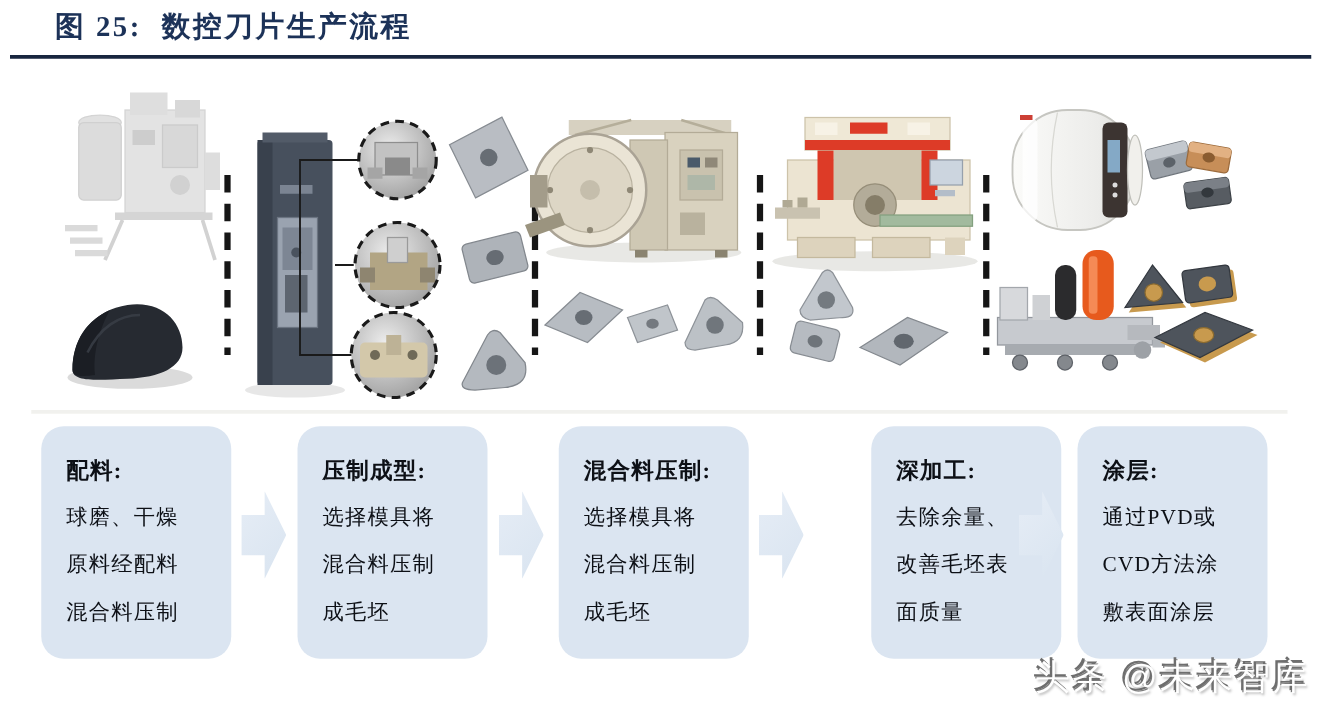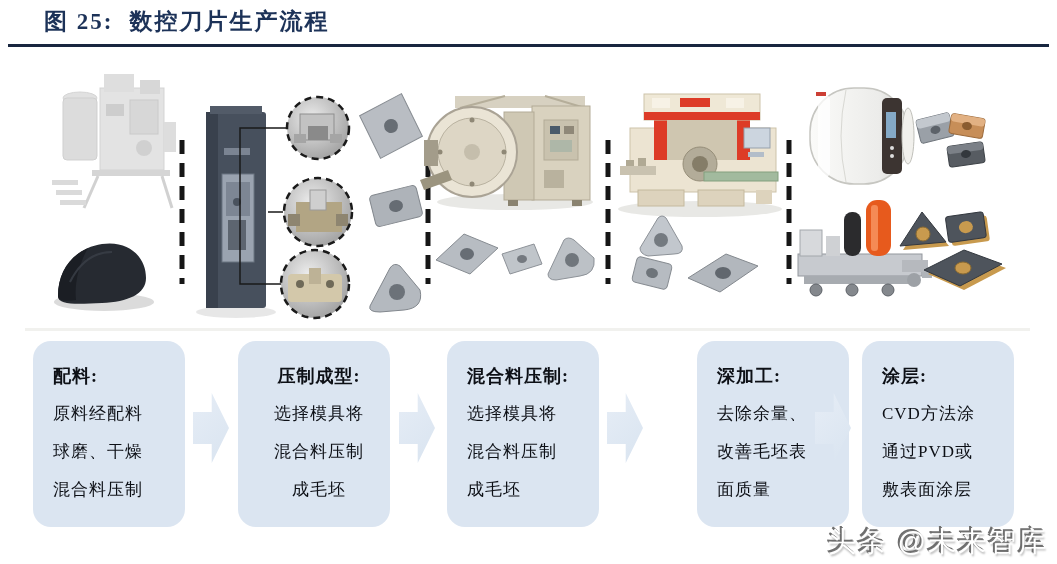--- a/index.html
+++ b/index.html
@@ -20,21 +20,21 @@
   }
   .photo-strip{position:absolute;left:0;top:62px;width:1057px;height:270px;}
   .steps{position:absolute;left:0;top:0;width:837px;height:564px;pointer-events:none;}
   .step-box{
     position:absolute;top:341px;width:152px;height:186px;background:var(--box-fill,#dbe5f1);
     border-radius:18px;box-sizing:border-box;padding:16px 10px 0 20px;
     color:var(--step-text,#0d1016);font-size:17px;letter-spacing:1px;
   }
   .step-box .hd{font-weight:bold;font-size:18px;line-height:38px;}
   .step-box .ln{line-height:38px;}
-  .b1{left:33px;} .b2{left:238px;text-align:center;} .b3{left:447px;} .b4{left:653px;margin-left:44px;} .b5{left:862px;}
+  .b1{left:33px;} .b2{left:238px;} .b3{left:447px;} .b4{left:653px;margin-left:44px;} .b5{left:862px;}
   .flow-arrow{
     position:absolute;top:393px;width:36px;height:70px;
     background:linear-gradient(135deg,#e6edf6,var(--arrow-fill,#d9e4f0));
     clip-path:polygon(0 27%,52% 27%,52% 0,100% 50%,52% 100%,52% 73%,0 73%);
   }
   .a1{left:193px;} .a2{left:399px;} .a3{left:607px;} .a4{left:815px;}
   .watermark{
     position:absolute;right:9px;top:523px;
     font-family:"Liberation Sans","DejaVu Sans",sans-serif;font-weight:normal;
     font-size:28px;letter-spacing:2px;color:#ffffff;white-space:nowrap;
@@ -277,22 +277,22 @@
     <polygon points="928,212 968,192 1006,206 964,228" fill="#c89a4e"></polygon>
     <polygon points="924,208 964,188 1002,202 960,224" fill="#4e545c" stroke="#33383f"></polygon>
     <ellipse cx="963" cy="206" rx="8" ry="6" fill="#c89a4e" stroke="#8a6a30"></ellipse>
   </g>
 </svg>
 </div>
 
 <div class="steps">
   <div class="step-box b1">
     <div class="hd">配料:</div>
+    <div class="ln">球磨、干燥</div>
     <div class="ln">原料经配料</div>
-    <div class="ln">球磨、干燥</div>
     <div class="ln">混合料压制</div>
   </div>
   <div class="flow-arrow a1"></div>
   <div class="step-box b2">
     <div class="hd">压制成型:</div>
     <div class="ln">选择模具将</div>
     <div class="ln">混合料压制</div>
     <div class="ln">成毛坯</div>
   </div>
   <div class="flow-arrow a2"></div>
@@ -305,19 +305,19 @@
   <div class="flow-arrow a3"></div>
   <div class="step-box b4">
     <div class="hd">深加工:</div>
     <div class="ln">去除余量、</div>
     <div class="ln">改善毛坯表</div>
     <div class="ln">面质量</div>
   </div>
   <div class="flow-arrow a4"></div>
   <div class="step-box b5">
     <div class="hd">涂层:</div>
+    <div class="ln">通过PVD或</div>
     <div class="ln">CVD方法涂</div>
-    <div class="ln">通过PVD或</div>
     <div class="ln">敷表面涂层</div>
   </div>
 </div>
 
 <div class="watermark">头条 @未来智库</div>
 
 </body></html>

